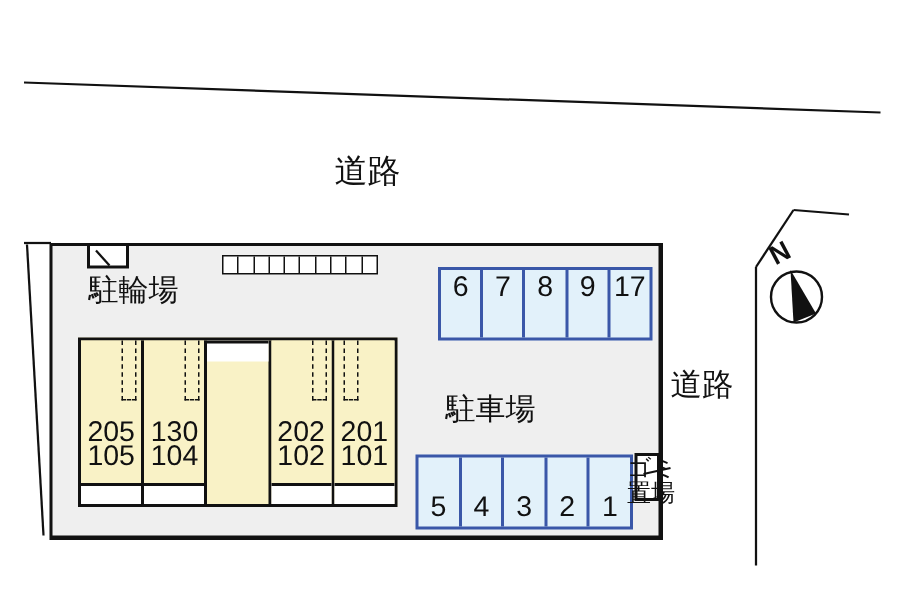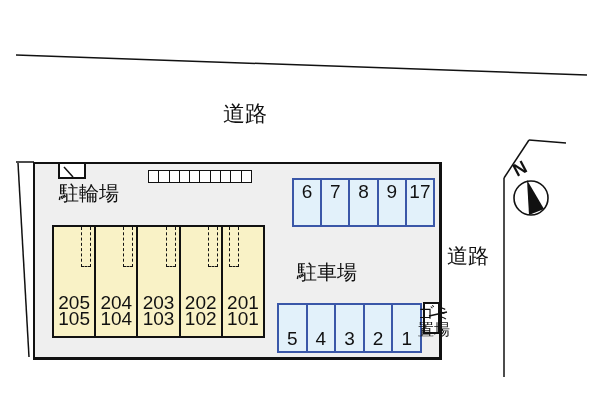--- a/index.html
+++ b/index.html
@@ -16,21 +16,21 @@
   .label{white-space:nowrap;}
   #road-top-label{left:200px;top:99px;width:90px;text-align:center;font-size:22px;}
   #road-right-label{left:438px;top:242px;width:60px;text-align:center;font-size:21px;}
   #bike-rect{left:58px;top:162px;width:28px;height:17px;background:#fff;border:2px solid #111;box-sizing:border-box;}
   #bike-label{left:47px;top:180px;font-size:20px;margin-left:12px;}
   #storage-rect{left:148px;top:170px;width:104px;height:13px;background:#fff;border:1.5px solid #111;box-sizing:border-box;display:flex;}
   .storage-cell{flex:1;border-right:1.5px solid #111;}
   .storage-cell:last-child{border-right:none;}
   #storage-label{left:165px;top:180px;width:72px;text-align:center;font-size:20px;}
   #building{left:52px;top:225px;width:213px;height:113px;border:2px solid #111;box-sizing:border-box;display:flex;background:#F9F2C6;}
-  .unit{flex:1;border-right:2px solid #111;display:flex;box-sizing:border-box;}
+  .unit{flex:1;border-right:2px solid #111;display:flex;flex-direction:column;box-sizing:border-box;}
   .unit:last-child{border-right:none;}
   .room{flex:1;position:relative;background:#F9F2C6;}
   .dash-slot{position:absolute;top:0;width:10px;height:40px;
     border-left:1.5px dashed #111;border-right:1.5px dashed #111;border-bottom:1.5px dashed #111;box-sizing:border-box;}
   .dash-right{right:3px;}
   .dash-left{left:6px;}
   .unit-label{position:absolute;bottom:9px;left:0;width:100%;text-align:center;font-size:19px;line-height:16px;}
   .balcony{height:12px;background:#ffffff;border-top:2px solid #111;}
   .space-row{border:2px solid #3A57A8;background:#E2F1FA;box-sizing:border-box;display:flex;}
   #top-row{left:292px;top:178px;width:143px;height:49px;}
@@ -77,34 +77,27 @@
           <div>205</div>
           <div>105</div>
         </div>
       </div>
       <div class="balcony"></div>
     </div>
     <div class="unit">
       <div class="room">
         <div class="dash-slot dash-right"></div>
         <div class="unit-label">
-          <div>204</div>
+          <div>130</div>
           <div>104</div>
         </div>
       </div>
       <div class="balcony"></div>
     </div>
     <div class="unit">
-      <div class="room">
-        <div class="dash-slot dash-right"></div>
-        <div class="unit-label">
-          <div>203</div>
-          <div>103</div>
-        </div>
-      </div>
       <div class="balcony"></div>
     </div>
     <div class="unit">
       <div class="room">
         <div class="dash-slot dash-right"></div>
         <div class="unit-label">
           <div>202</div>
           <div>102</div>
         </div>
       </div>

